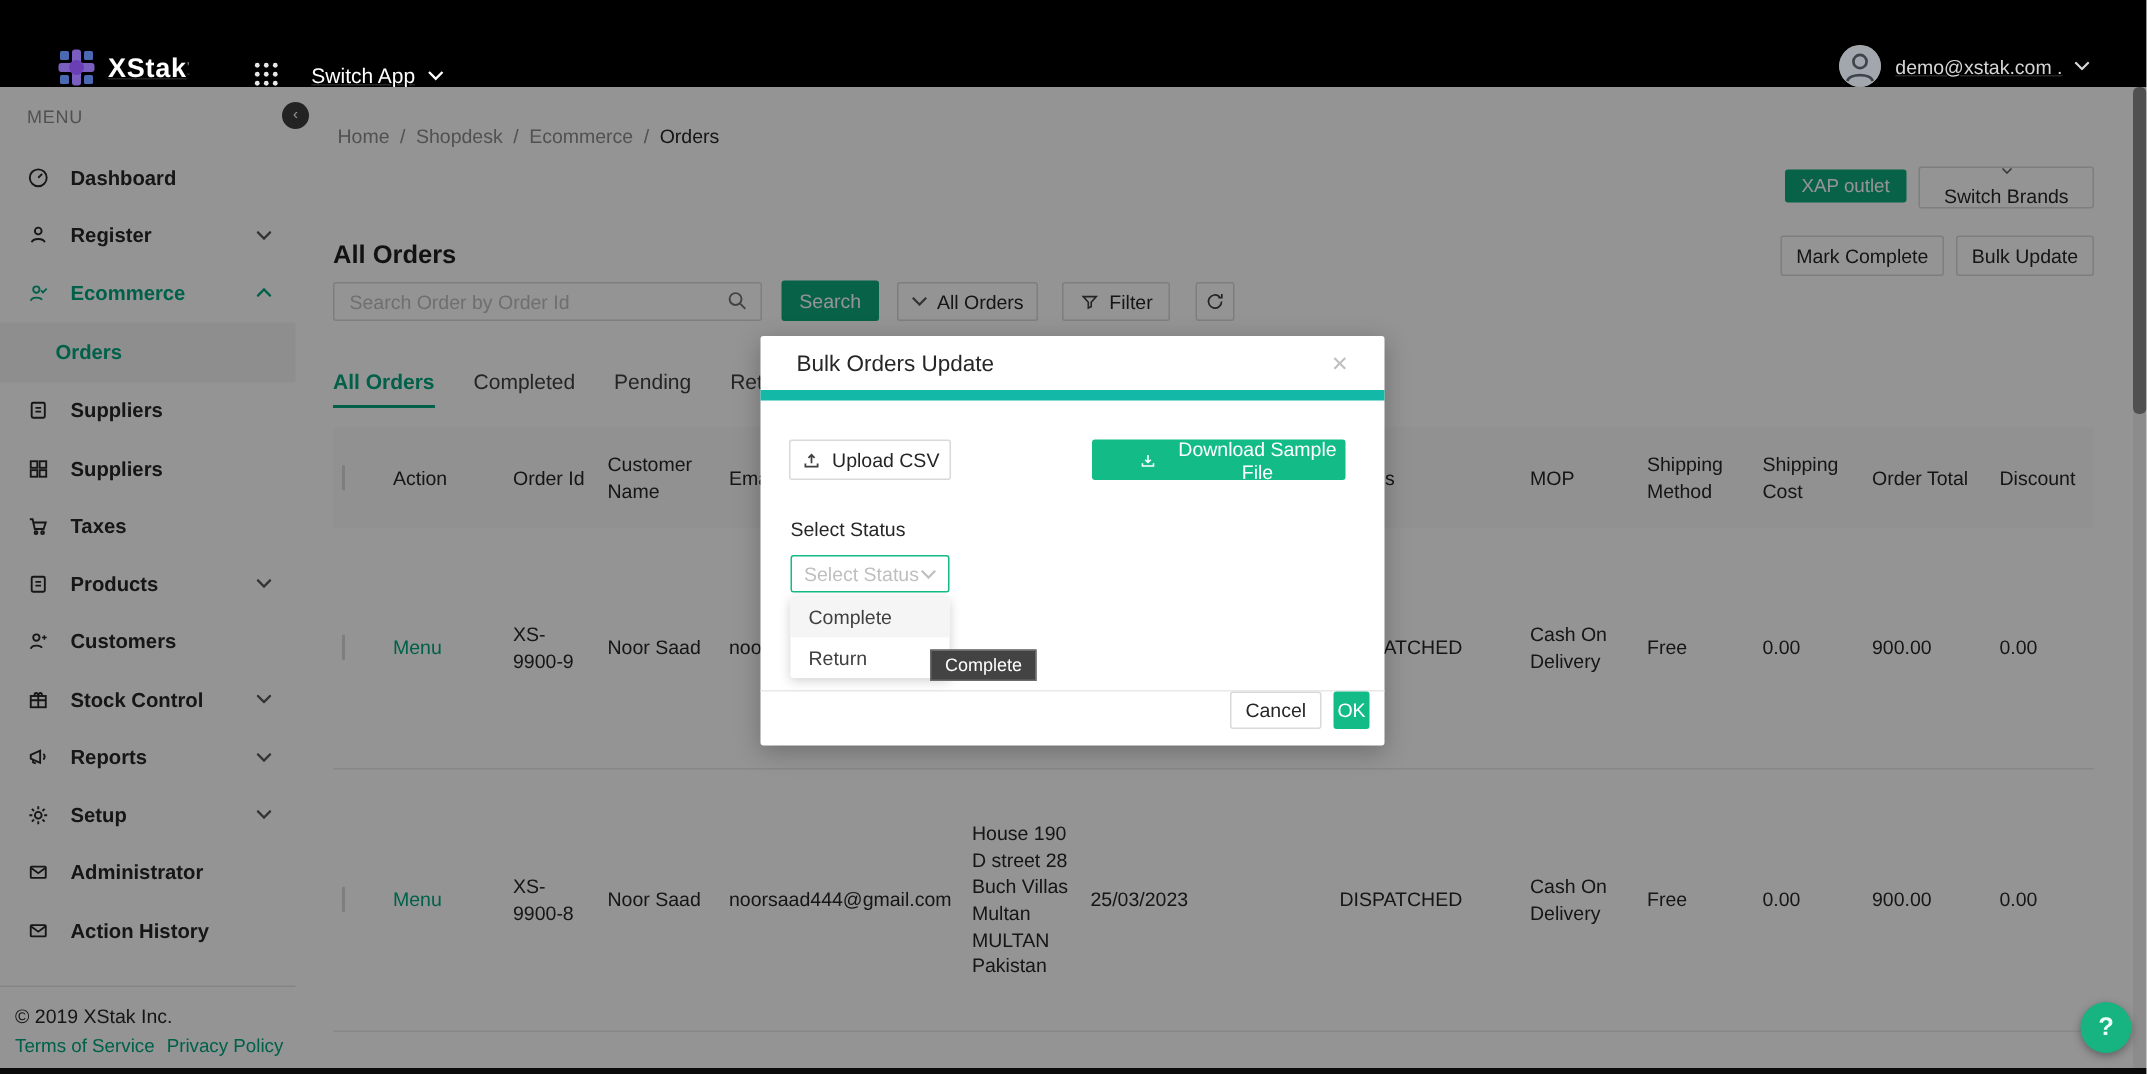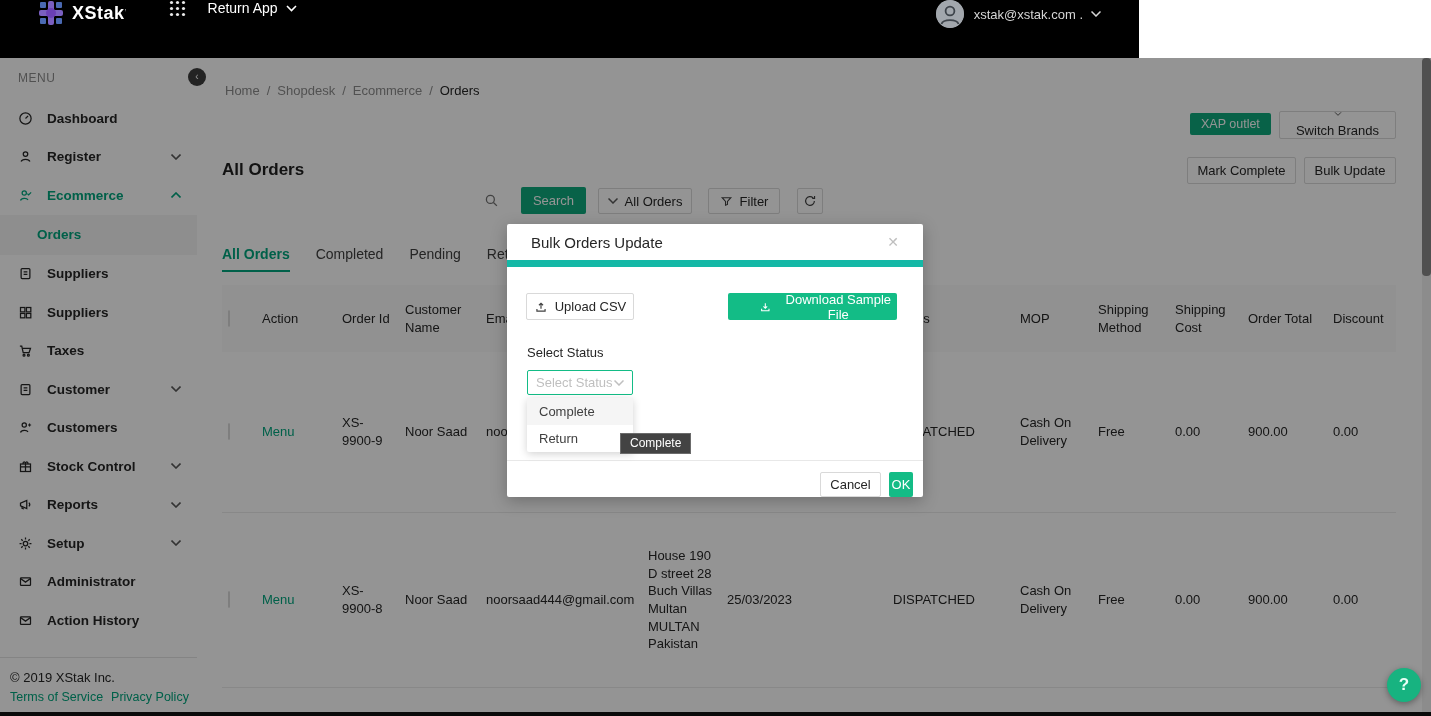--- a/index.html
+++ b/index.html
@@ -1,20 +1,20 @@
 <!DOCTYPE html>
 <html><head>
 <meta charset="utf-8">
 <style>
   * { margin:0; padding:0; box-sizing:border-box; }
   html,body { width:1431px; height:716px; overflow:hidden; }
   body { font-family:"Liberation Sans", sans-serif; background:#fff; position:relative; color:#262626; }
 
   
-  .navbar { position:absolute; left:0; top:0; width:1139px; height:58px; background:#000; display:flex; align-items:flex-start; z-index:5; }
+  .navbar { position:absolute; left:0; top:0; width:1431px; height:58px; background:#000; display:flex; align-items:flex-end; z-index:5;text-decoration:underline; }
   .logo-wrap { display:flex; align-items:center; margin-left:38px; }
   .logo-mark { width:26px; height:26px; position:relative; }
   .logo-mark svg { display:block; }
   .brand-name { color:#fff; font-size:18px; font-weight:600; letter-spacing:.5px; margin-left:8px; }
   .brand-tm { color:rgba(255,255,255,.55); font-size:9px; vertical-align:super; }
   .grid-icon { margin-left:42px; }
   .switch-app { color:#fff; font-size:14px; margin-left:22px; display:flex; align-items:center; gap:8px; cursor:pointer; }
   .nav-right { margin-left:auto; margin-right:38px; display:flex; align-items:center; gap:10px; }
   .avatar { width:28px; height:28px; border-radius:50%; background:#9aa0a6; overflow:hidden; display:flex; align-items:flex-end; justify-content:center; }
   .user-email { color:#d6d6d6; font-size:13px; display:flex; align-items:center; gap:8px; }
@@ -86,21 +86,21 @@
   .modal-close { margin-left:auto; color:#bfbfbf; font-size:14px; cursor:pointer; }
   .btn-upload { position:absolute; left:19px; top:69px; width:108px; height:27px; }
   .btn-download { position:absolute; left:221px; top:69px; width:169px; height:27px; background:#13bc86; border:none; border-radius:2px; color:#fff; font-size:13px; font-family:inherit; display:inline-flex; align-items:center; justify-content:center; gap:8px; cursor:pointer;padding-left:31px; }
   .select-label { position:absolute; left:20px; top:121px; font-size:13px; color:#262626; }
   .select-box { position:absolute; left:20px; top:146px; width:106px; height:25px; border:1px solid #13bc86; border-radius:2px; display:flex; align-items:center; padding:0 8px; font-size:13px; color:#bfbfbf; cursor:pointer; background:#fff; }
   .select-box .chev { margin-left:auto; color:#bfbfbf; }
   .dropdown-panel { position:absolute; left:20px; top:174px; width:106px; background:#fff; box-shadow:0 2px 8px rgba(0,0,0,.18); border-radius:2px; z-index:61; }
   .dd-option { height:27px; display:flex; align-items:center; padding:0 12px; font-size:13px; color:#404040; cursor:pointer; }
   .dd-option.hover { background:#f5f5f5; }
   .tooltip { position:absolute; left:113px; top:209px; background:#434343; border:1px solid #6b6b6b; color:#fff; font-size:12px; padding:2px 9px 3px; z-index:62; }
-  .modal-footer { position:absolute; left:0; top:236px; width:100%; height:37px; border-top:1px solid #e8e8e8; display:flex; align-items:flex-end; justify-content:flex-end; padding-right:10px; gap:8px; }
+  .modal-footer { position:absolute; left:0; top:236px; width:100%; height:37px; border-top:1px solid #e8e8e8; display:flex; align-items:flex-start; justify-content:flex-end; padding-right:10px; gap:8px; }
   .btn-cancel { width:61px; height:25px; }
   .btn-ok { width:24px; height:25px; background:#13bc86; border:none; border-radius:2px; color:#fff; font-size:13px; font-family:inherit; cursor:pointer; }
 
   
   .help-fab { position:absolute; left:1387px; top:668px; width:34px; height:34px; border-radius:50%; background:#17b380; color:#eafff6; font-size:17px; font-weight:700; display:flex; align-items:center; justify-content:center; z-index:70; box-shadow:0 2px 6px rgba(0,0,0,.35); cursor:pointer; }
   .bottom-strip { position:absolute; left:0; bottom:0; width:1431px; height:4px; background:#0a0a0a; z-index:80; }
 
   svg.ic { display:block; }
 </style>
 </head>
@@ -133,35 +133,35 @@
         <circle cx="14.5" cy="2.5" r="1.6"></circle>
       <circle cx="2.5" cy="8.5" r="1.6"></circle>
         <circle cx="8.5" cy="8.5" r="1.6"></circle>
         <circle cx="14.5" cy="8.5" r="1.6"></circle>
       <circle cx="2.5" cy="14.5" r="1.6"></circle>
         <circle cx="8.5" cy="14.5" r="1.6"></circle>
         <circle cx="14.5" cy="14.5" r="1.6"></circle>
     </svg>
   </span>
   <div class="switch-app">
-    <span>Return App</span>
+    <span>Switch App</span>
     <svg class="ic" width="11" height="7" viewBox="0 0 11 7">
         <path d="M1 1l4.5 4.5L10 1" fill="none" stroke="#fff" stroke-width="1.6"></path>
       </svg>
   </div>
   <div class="nav-right">
     <span class="avatar">
       <svg class="ic" width="28" height="28" viewBox="0 0 28 28">
         <circle cx="14" cy="14" r="14" fill="#a2a7ad"></circle>
         <circle cx="14" cy="11" r="4.4" fill="none" stroke="#3e444b" stroke-width="1.8"></circle>
         <path d="M5.5 24c1.6-5.2 15.4-5.2 17 0" fill="none" stroke="#3e444b" stroke-width="1.8"></path>
       </svg>
     </span>
     <span class="user-email">
-      <span>xstak@xstak.com .</span>
+      <span>demo@xstak.com .</span>
       <svg class="ic" width="10" height="6" viewBox="0 0 10 6">
           <path d="M0.5 0.5L5 5l4.5-4.5" fill="none" stroke="#d6d6d6" stroke-width="1.5"></path>
         </svg>
     </span>
   </div>
 </div>
 
 <div class="sidebar">
   <div class="menu-label">MENU</div>
   <div class="collapse-btn">‹</div>
@@ -238,21 +238,21 @@
         </span>
       <span>Taxes</span>
     </div>
     <div class="side-item">
       <span class="s-icon">
           <svg class="ic" width="15" height="15" viewBox="0 0 24 24" fill="none" stroke="currentColor" stroke-width="2">
             <rect x="5" y="4" width="14" height="16" rx="1.5"></rect>
             <path d="M9 9.5h6M9 13.5h6"></path>
           </svg>
         </span>
-      <span>Customer</span>
+      <span>Products</span>
       <span class="chev">
           <svg class="ic" width="10" height="6" viewBox="0 0 10 6">
             <path d="M0.5 0.5L5 5l4.5-4.5" fill="none" stroke="currentColor" stroke-width="1.6"></path>
           </svg>
         </span>
     </div>
     <div class="side-item">
       <span class="s-icon">
           <svg class="ic" width="15" height="15" viewBox="0 0 24 24" fill="none" stroke="currentColor" stroke-width="2">
             <circle cx="10" cy="8" r="3.4"></circle>
@@ -343,20 +343,21 @@
     <svg class="ic" width="10" height="6" viewBox="0 0 10 6">
         <path d="M0.5 0.5L5 5l4.5-4.5" fill="none" stroke="#595959" stroke-width="1.5"></path>
       </svg>
     <span>Switch Brands</span>
   </button>
   <button class="btn btn-mark-complete">Mark Complete</button>
   <button class="btn btn-bulk-update">Bulk Update</button>
 
   <div class="page-title">All Orders</div>
 
+  <input class="search-input" placeholder="Search Order by Order Id" style="">
   <span class="search-glass">
     <svg class="ic" width="15" height="15" viewBox="0 0 20 20" fill="none" stroke="#737373" stroke-width="1.7">
         <circle cx="8.5" cy="8.5" r="5.3"></circle>
         <path d="M12.6 12.6l4.6 4.6"></path>
       </svg>
   </span>
   <button class="btn-search">Search</button>
   <button class="btn btn-all-orders-dd">
     <svg class="ic" width="10" height="6" viewBox="0 0 10 6">
         <path d="M0.5 0.5L5 5l4.5-4.5" fill="none" stroke="#595959" stroke-width="1.5"></path>

